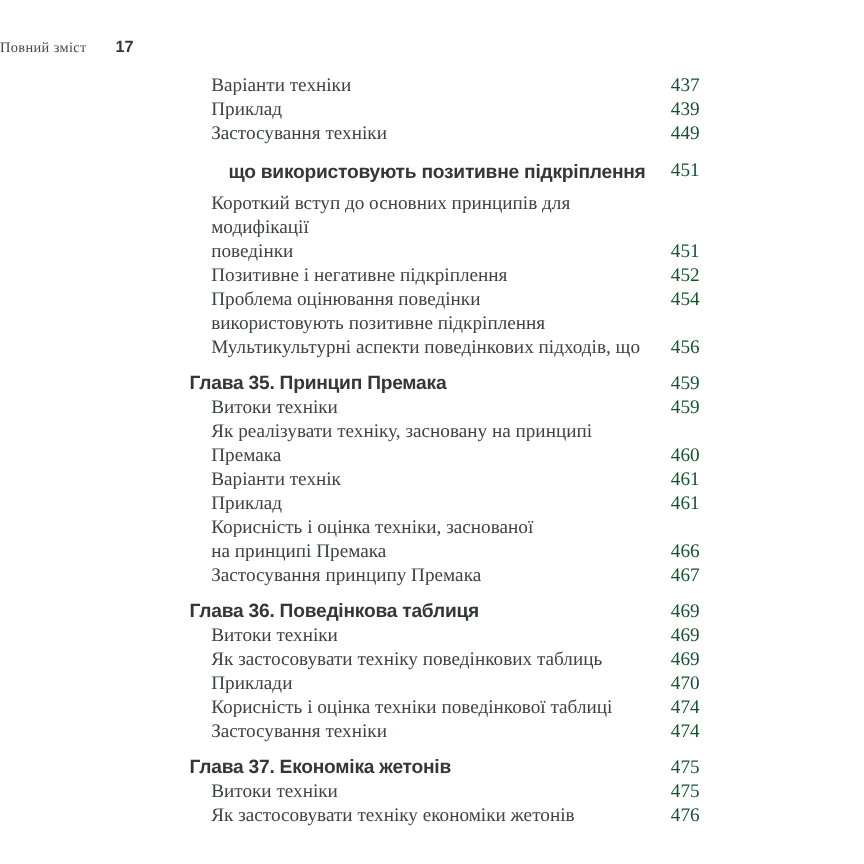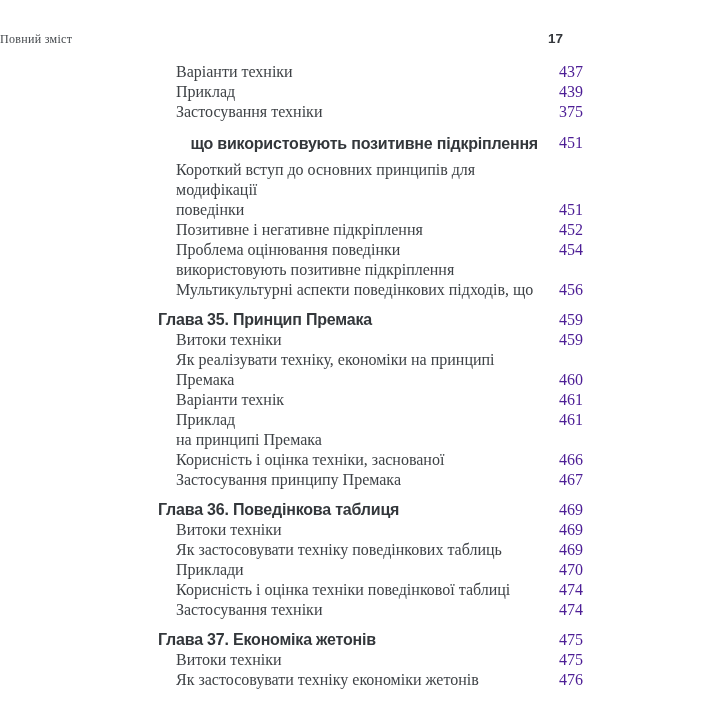--- a/index.html
+++ b/index.html
@@ -18,23 +18,23 @@
     filter: blur(0.3px);
   }
 
   
   .running-head {
     position: absolute;
     top: 31px;
     left: 0;
     width: 563px;
     display: flex;
-    justify-content: space-between;
+    justify-content: flex-start;
     align-items: baseline;
-    gap: 11px;
+    gap: 24px;
   }
   .rh-title {
     font-family: "Liberation Serif", serif;
     font-size: 12px;
     letter-spacing: 0.3px;
     color: #44484c;
   }
   .rh-num {
     font-family: Liberation Sans, sans-serif;
     font-weight: bold;
@@ -59,21 +59,21 @@
   }
   .row .title { flex: 1 1 auto; min-width: 0; }
   .row .pageno {
     flex: 0 0 auto;
     width: 32px;
     text-align: right;
     font-family: "Liberation Serif", serif;
     font-weight: normal;
     font-size: 16px;
     line-height: 20px;
-    color: #4c1d95;
+    color: #14532d;
     letter-spacing: 0;
   }
   .row.entry .title { padding-left: 18px; }
 
   .row.chapter,
   .row.section {
     font-family: "Liberation Sans", sans-serif;
     font-weight: bold;
     letter-spacing: -0.2px;
     color: #33373b;
@@ -109,21 +109,21 @@
       <div class="row entry">
         <div class="title">
           <div class="line line-0">Приклад</div>
         </div>
         <div class="pageno">439</div>
       </div>
       <div class="row entry">
         <div class="title">
           <div class="line line-0">Застосування техніки</div>
         </div>
-        <div class="pageno">375</div>
+        <div class="pageno">449</div>
       </div>
       <div class="row section">
         <div class="title">
           <div class="line line-1">що використовують позитивне підкріплення</div>
         </div>
         <div class="pageno">451</div>
       </div>
       <div class="row entry">
         <div class="title">
           <div class="line line-0">Короткий вступ до основних принципів для модифікації</div>
@@ -157,40 +157,40 @@
         <div class="pageno">459</div>
       </div>
       <div class="row entry">
         <div class="title">
           <div class="line line-0">Витоки техніки</div>
         </div>
         <div class="pageno">459</div>
       </div>
       <div class="row entry">
         <div class="title">
-          <div class="line line-0">Як реалізувати техніку, економіки на принципі Премака</div>
+          <div class="line line-0">Як реалізувати техніку, засновану на принципі Премака</div>
         </div>
         <div class="pageno">460</div>
       </div>
       <div class="row entry">
         <div class="title">
           <div class="line line-0">Варіанти технік</div>
         </div>
         <div class="pageno">461</div>
       </div>
       <div class="row entry">
         <div class="title">
           <div class="line line-0">Приклад</div>
         </div>
         <div class="pageno">461</div>
       </div>
       <div class="row entry">
         <div class="title">
+          <div class="line line-0">Корисність і оцінка техніки, заснованої</div>
           <div class="line line-1">на принципі Премака</div>
-          <div class="line line-0">Корисність і оцінка техніки, заснованої</div>
         </div>
         <div class="pageno">466</div>
       </div>
       <div class="row entry">
         <div class="title">
           <div class="line line-0">Застосування принципу Премака</div>
         </div>
         <div class="pageno">467</div>
       </div>
       <div class="row chapter">

